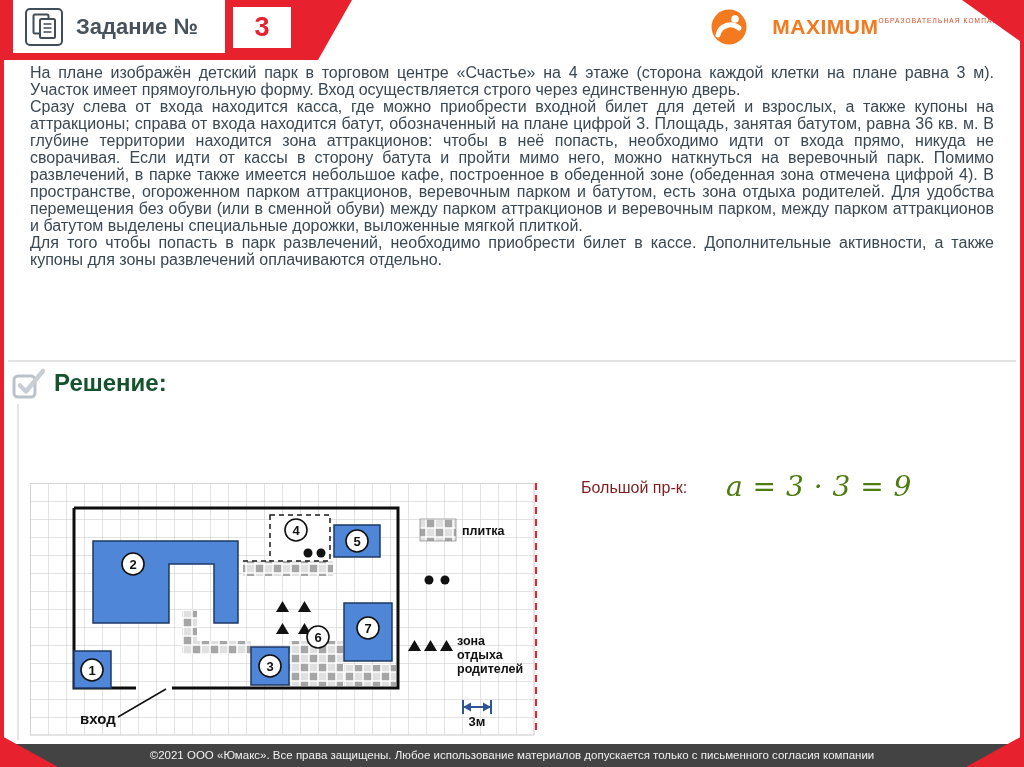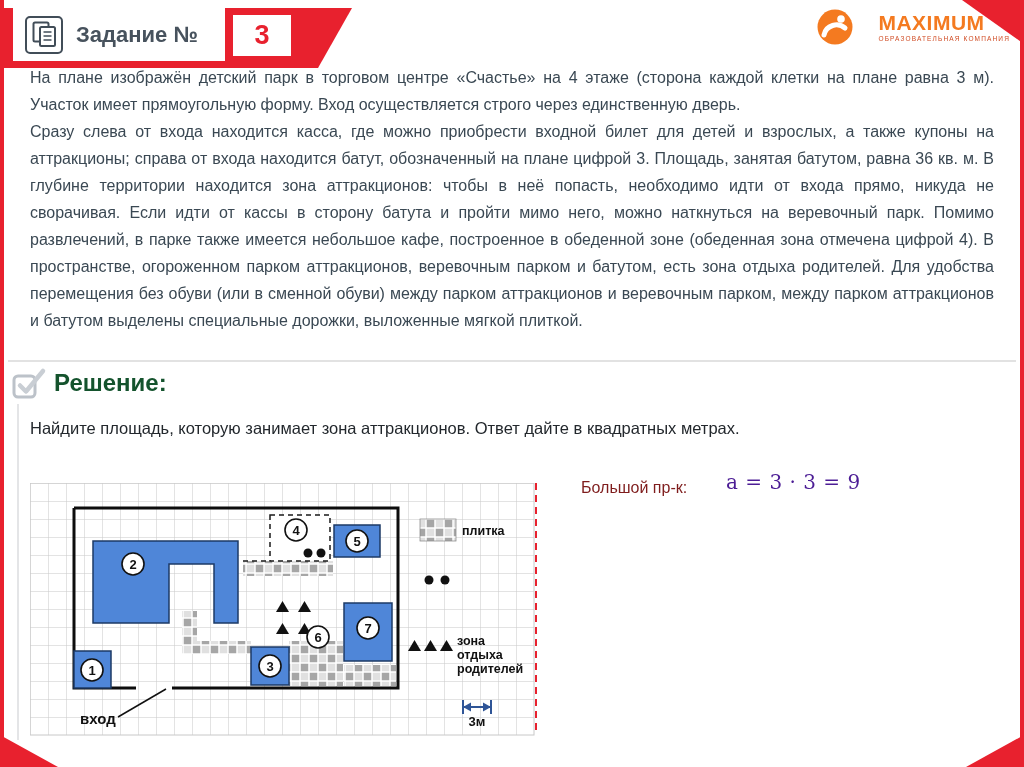--- a/index.html
+++ b/index.html
@@ -14,47 +14,46 @@
   .corner { position:absolute; background:#e8212e; z-index:7; }
   .corner-tr { top:0; right:0; width:62px; height:44px; clip-path:polygon(0 0,100% 0,100% 100%); }
   .corner-bl { bottom:0; left:0; width:58px; height:32px; clip-path:polygon(0 0,0 100%,100% 100%); }
   .corner-br { bottom:0; right:0; width:58px; height:32px; clip-path:polygon(100% 0,100% 100%,0 100%); }
 
   
   .header-band {
     position:absolute; left:0; top:0; width:352px; height:60px; background:#e8212e;
     clip-path:polygon(0 0,352px 0,318px 60px,0 60px); z-index:5;
     box-shadow:0 2px 5px rgba(0,0,0,.18);
-    margin-top:8px;
   }
   .header-white { position:absolute; left:13px; top:0; width:212px; height:53px; background:#fff; display:flex; align-items:center; }
   .doc-icon { margin-left:12px; width:38px; height:38px; border:2.5px solid #414d58; border-radius:5px; background:#fff; display:flex; align-items:center; justify-content:center; flex:0 0 auto; }
   .task-label { margin-left:13px; font-size:22px; font-weight:700; color:#47525d; white-space:nowrap; }
   .task-number-box { position:absolute; left:233px; top:7px; width:58px; height:41px; background:#fff; display:flex; align-items:center; justify-content:center; }
   .task-number-box span { font-size:27px; font-weight:700; color:#e8212e; }
 
   
   .logo { position:absolute; right:14px; top:8px; display:flex; align-items:center; gap:8px; z-index:6; }
-  .logo-text { display:flex; flex-direction:column;margin-left:16px; }
+  .logo-text { display:flex; flex-direction:row;margin-left:16px; }
   .wordmark { font-size:21px; font-weight:700; color:#f47a20; letter-spacing:.5px; line-height:22px; }
   .tagline { font-size:6.5px; letter-spacing:1.15px; color:#d04a22; text-transform:uppercase; margin-top:1px; }
 
   
-  .problem { position:absolute; left:30px; top:64px; width:964px; font-size:16px; line-height:27px; color:#3a4853; text-align:justify; z-index:2; }
+  .problem { position:absolute; left:30px; top:64px; width:964px; font-size:16px; line-height:17px; color:#3a4853; text-align:justify; z-index:2; }
   .problem p { margin:0; }
 
   .divider { position:absolute; left:8px; right:8px; top:360px; height:2px; background:#e2e2e2; }
   .check-icon { position:absolute; left:11px; top:366px; }
   .solution-heading { position:absolute; left:54px; top:369px; font-size:24px; font-weight:700; color:#14532d; }
   .left-accent { position:absolute; left:17px; top:404px; width:2px; height:336px; background:#e4e5e7; }
 
   .question { position:absolute; left:30px; top:419px; width:930px; font-size:16.5px; color:#23282d; }
 
   .work-label { position:absolute; left:581px; top:479px; font-size:16px; color:#7f1d1d; }
-  .formula { position:absolute; left:726px; top:470px; font-size:20px; font-family:"DejaVu Serif", serif; color:#4c1d95; letter-spacing:.5px; }
+  .formula { position:absolute; left:726px; top:470px; font-size:28px; font-style:italic; font-family:"DejaVu Serif", serif; color:#4d7c0f; letter-spacing:.5px; }
 
   .plan { position:absolute; left:30px; top:483px; }
   .plan text { font-family:"Liberation Sans", sans-serif; fill:#111; }
 
   footer.footer { position:absolute; left:0; right:0; bottom:0; height:23px; background:#434343; color:#f2f2f2; font-size:11.5px; text-align:center; line-height:23px; z-index:4; }
 </style>
 </head>
 <body>
 
 <div class="slide">
@@ -90,32 +89,32 @@
     </svg>
     <div class="logo-text">
       <div class="wordmark">MAXIMUM</div>
       <div class="tagline">образовательная компания</div>
     </div>
   </div>
 
   <div class="problem">
     <p>На плане изображён детский парк в торговом центре «Счастье» на 4 этаже (сторона каждой клетки на плане равна 3 м). Участок имеет прямоугольную форму. Вход осуществляется строго через единственную дверь.</p>
     <p>Сразу слева от входа находится касса, где можно приобрести входной билет для детей и взрослых, а также купоны на аттракционы; справа от входа находится батут, обозначенный на плане цифрой 3. Площадь, занятая батутом, равна 36 кв. м. В глубине территории находится зона аттракционов: чтобы в неё попасть, необходимо идти от входа прямо, никуда не сворачивая. Если идти от кассы в сторону батута и пройти мимо него, можно наткнуться на веревочный парк. Помимо развлечений, в парке также имеется небольшое кафе, построенное в обеденной зоне (обеденная зона отмечена цифрой 4). В пространстве, огороженном парком аттракционов, веревочным парком и батутом, есть зона отдыха родителей. Для удобства перемещения без обуви (или в сменной обуви) между парком аттракционов и веревочным парком, между парком аттракционов и батутом выделены специальные дорожки, выложенные мягкой плиткой.</p>
+    <p>Для того чтобы попасть в парк развлечений, необходимо приобрести билет в кассе. Дополнительные активности, а также купоны для зоны развлечений оплачиваются отдельно.</p>
   </div>
 
   <div class="divider"></div>
 
   <svg class="check-icon" width="36" height="34" viewBox="0 0 36 34">
     <rect x="3" y="10" width="21" height="21" rx="4" fill="#fff" stroke="#bcc2c9" stroke-width="3"></rect>
     <path d="M9 19.5 L15 25.5 L32 5" fill="none" stroke="#c9ced4" stroke-width="4.5" stroke-linecap="round" stroke-linejoin="round"></path>
   </svg>
   <h2 class="solution-heading">Решение:</h2>
   <div class="left-accent"></div>
 
-  <p class="question">Найдите площадь, которую занимает зона аттракционов. Ответ дайте в квадратных метрах.</p>
 
   <div class="work-label">Большой пр-к:</div>
   <div class="formula">a = 3 · 3 = 9</div>
 
   <svg class="plan" width="515" height="256" viewBox="0 0 515 256">
     <defs>
       <pattern id="grid" width="18" height="18" patternUnits="userSpaceOnUse">
         <path d="M18 0 H0 V18" fill="none" stroke="#c8c8c8" stroke-width="1"></path>
       </pattern>
       <pattern id="tiles" width="18" height="18" patternUnits="userSpaceOnUse">
@@ -200,16 +199,19 @@
     <g>
       <line x1="433" y1="224" x2="461" y2="224" stroke="#2f5597" stroke-width="2"></line>
       <line x1="433" y1="217" x2="433" y2="231" stroke="#2f5597" stroke-width="2"></line>
       <line x1="461" y1="217" x2="461" y2="231" stroke="#2f5597" stroke-width="2"></line>
       <path d="M433 224 l8 -4.5 l0 9 z" fill="#2f5597"></path>
       <path d="M461 224 l-8 -4.5 l0 9 z" fill="#2f5597"></path>
       <text x="447" y="243" text-anchor="middle" font-size="13" font-weight="700" fill="#e8212e">3м</text>
     </g>
   </svg>
 
+  <footer class="footer">
+    <span>©2021 ООО «Юмакс». Все права защищены. Любое использование материалов допускается только с  письменного согласия компании</span>
+  </footer>
   <div class="corner corner-bl"></div>
   <div class="corner corner-br"></div>
 
 </div>
 
 </body></html>

